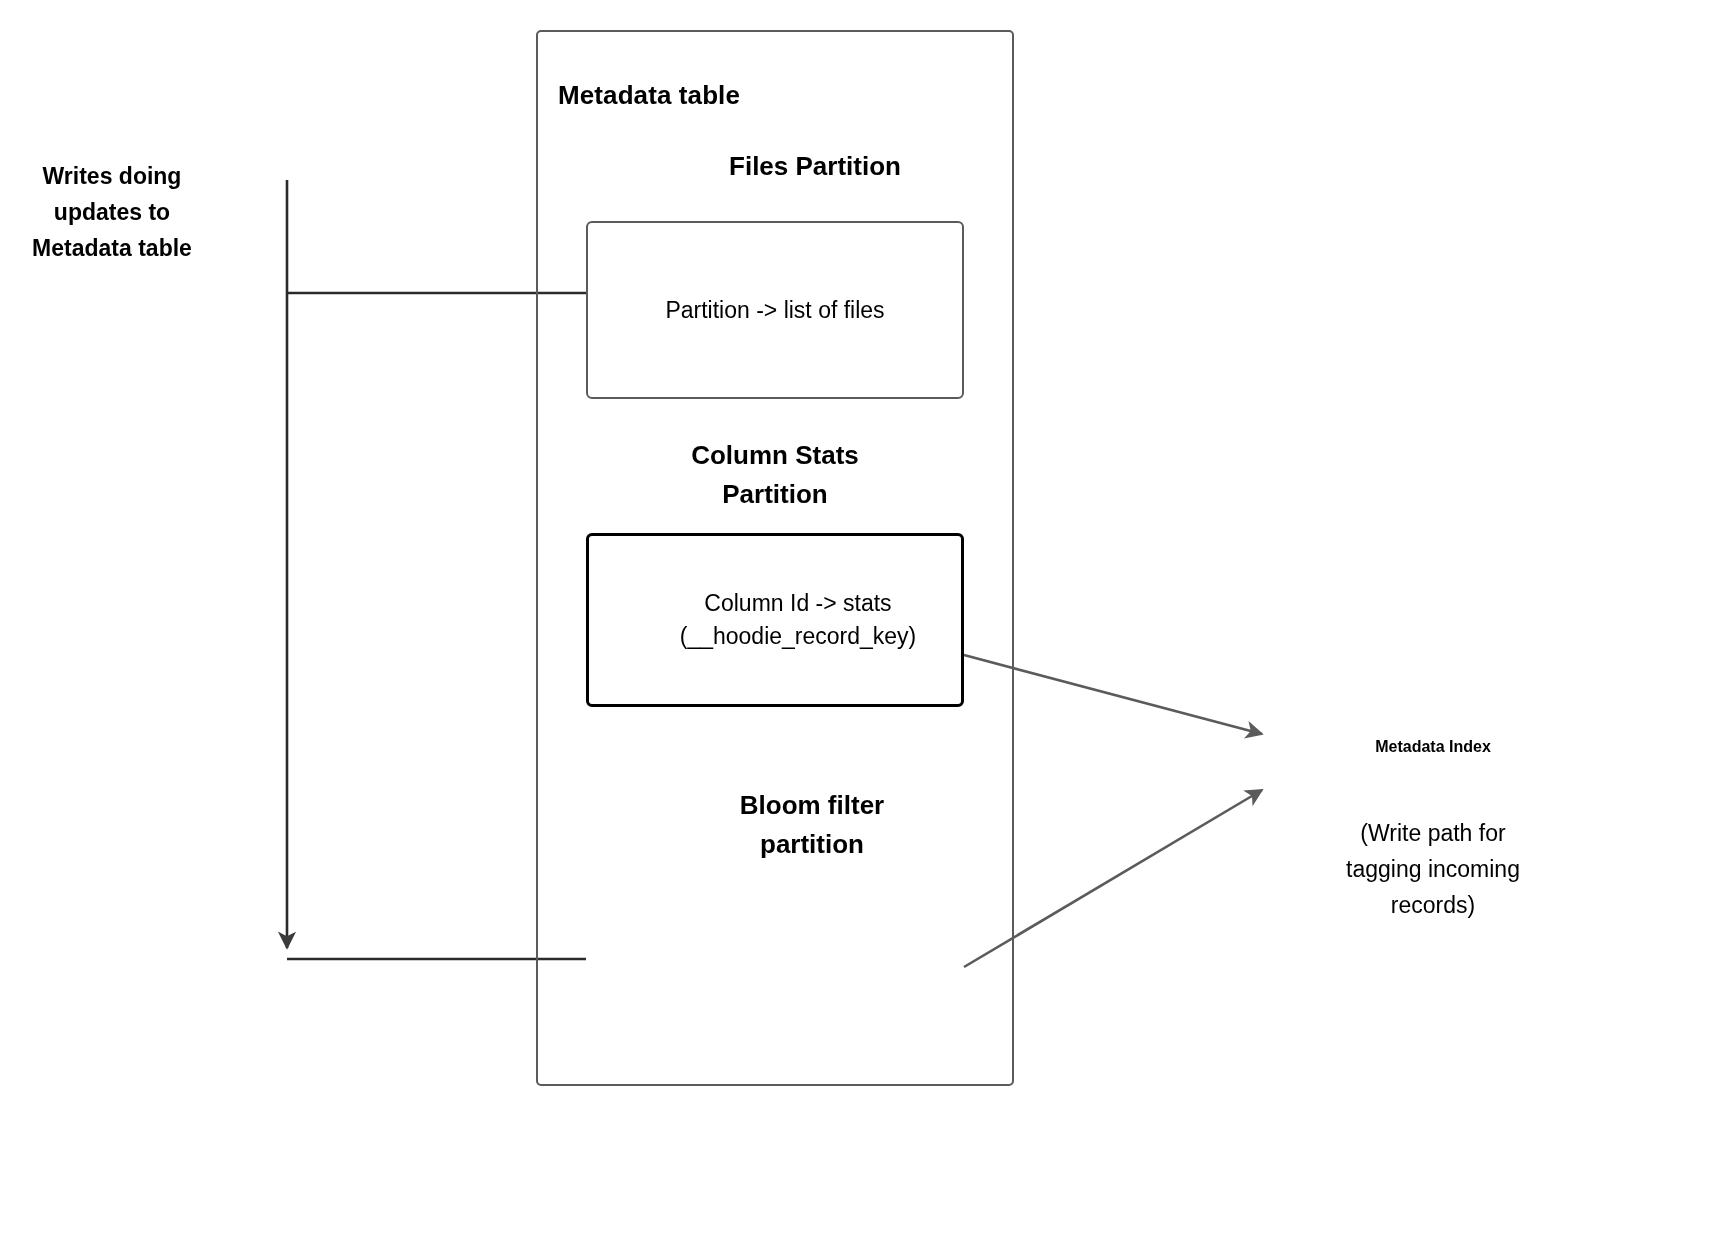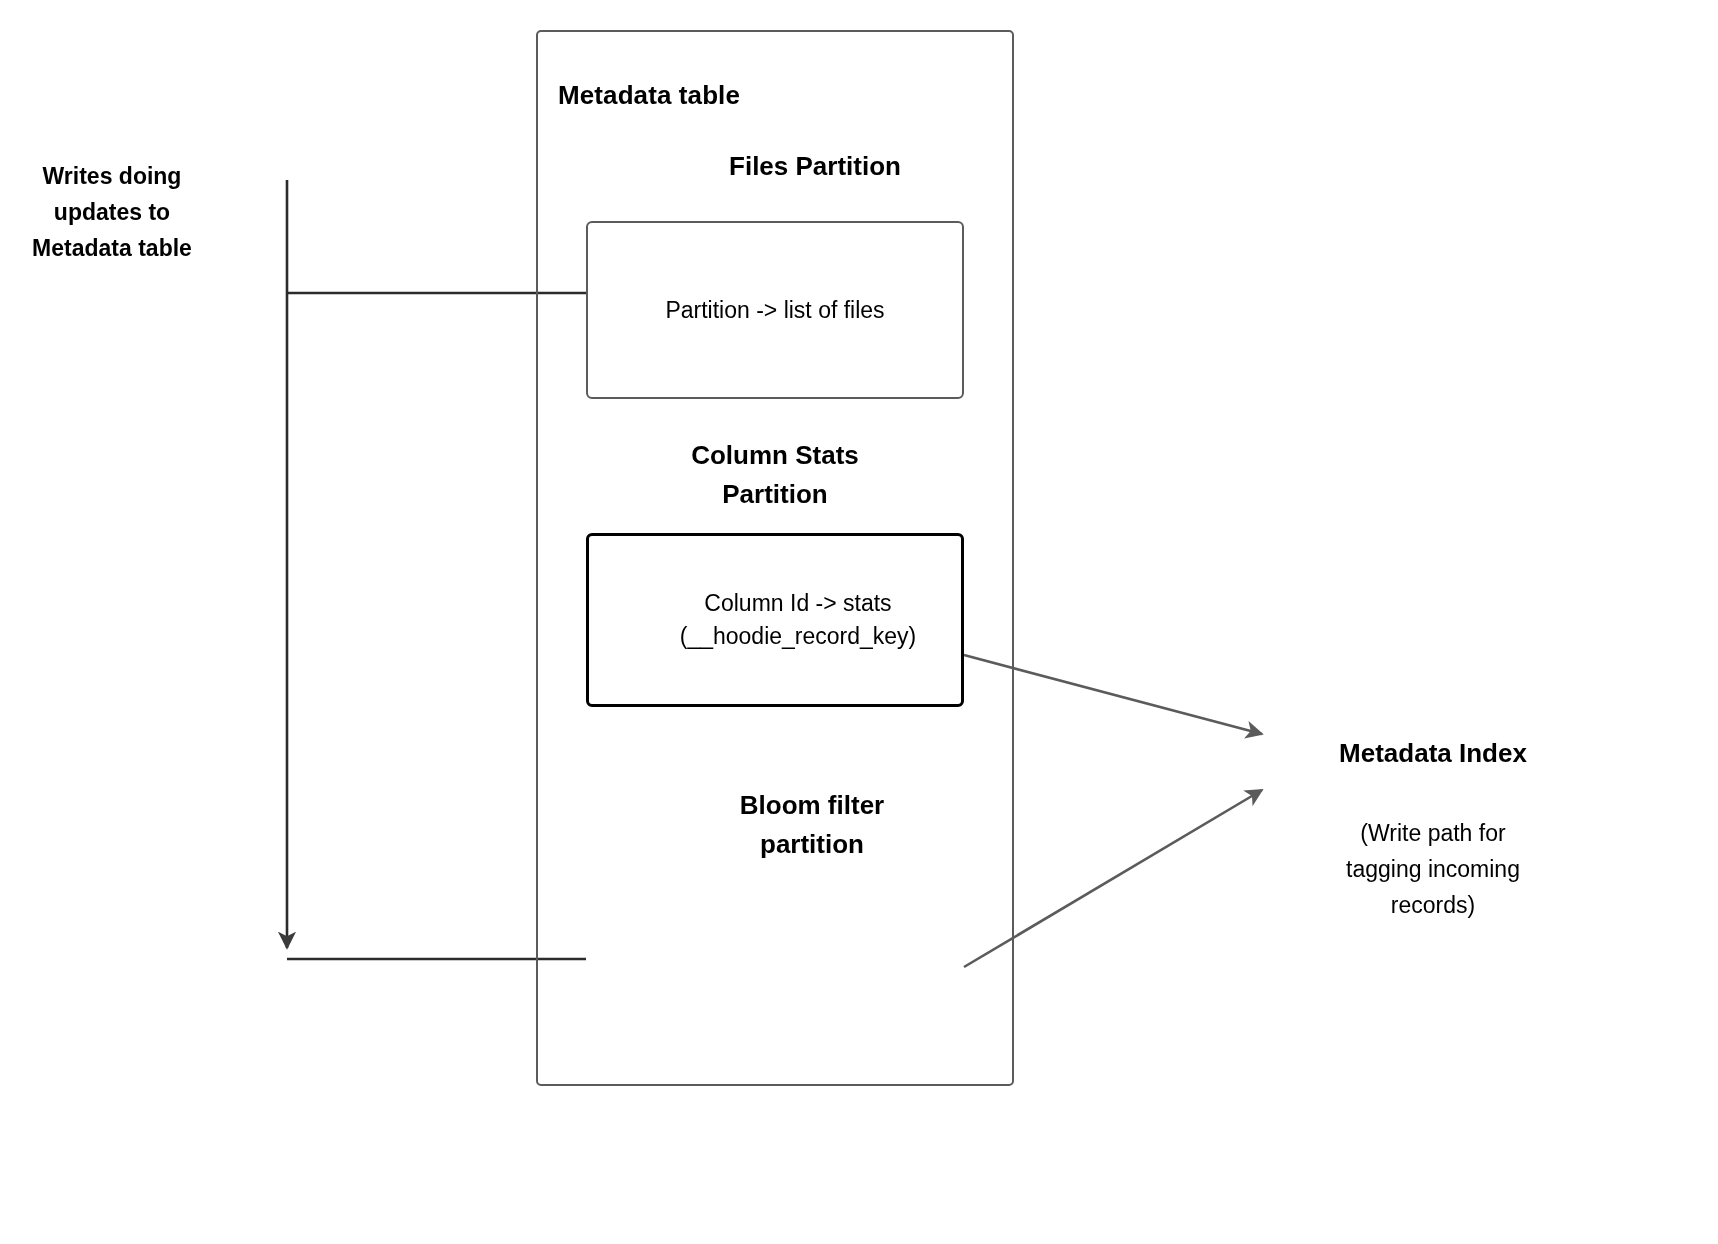--- a/index.html
+++ b/index.html
@@ -109,21 +109,21 @@
     line-height: 36px;
     white-space: pre-line;
     font-weight: bold;
   }
   .right-title {
     position: absolute;
     left: 1288px;
     top: 738px;
     width: 290px;
     text-align: center;
-    font-size: 26px;
+    font-size: 16px;
     font-weight: bold;
     white-space: nowrap;
   }
   .right-caption {
     position: absolute;
     left: 1298px;
     top: 815px;
     width: 270px;
     text-align: center;
     font-size: 23px;

